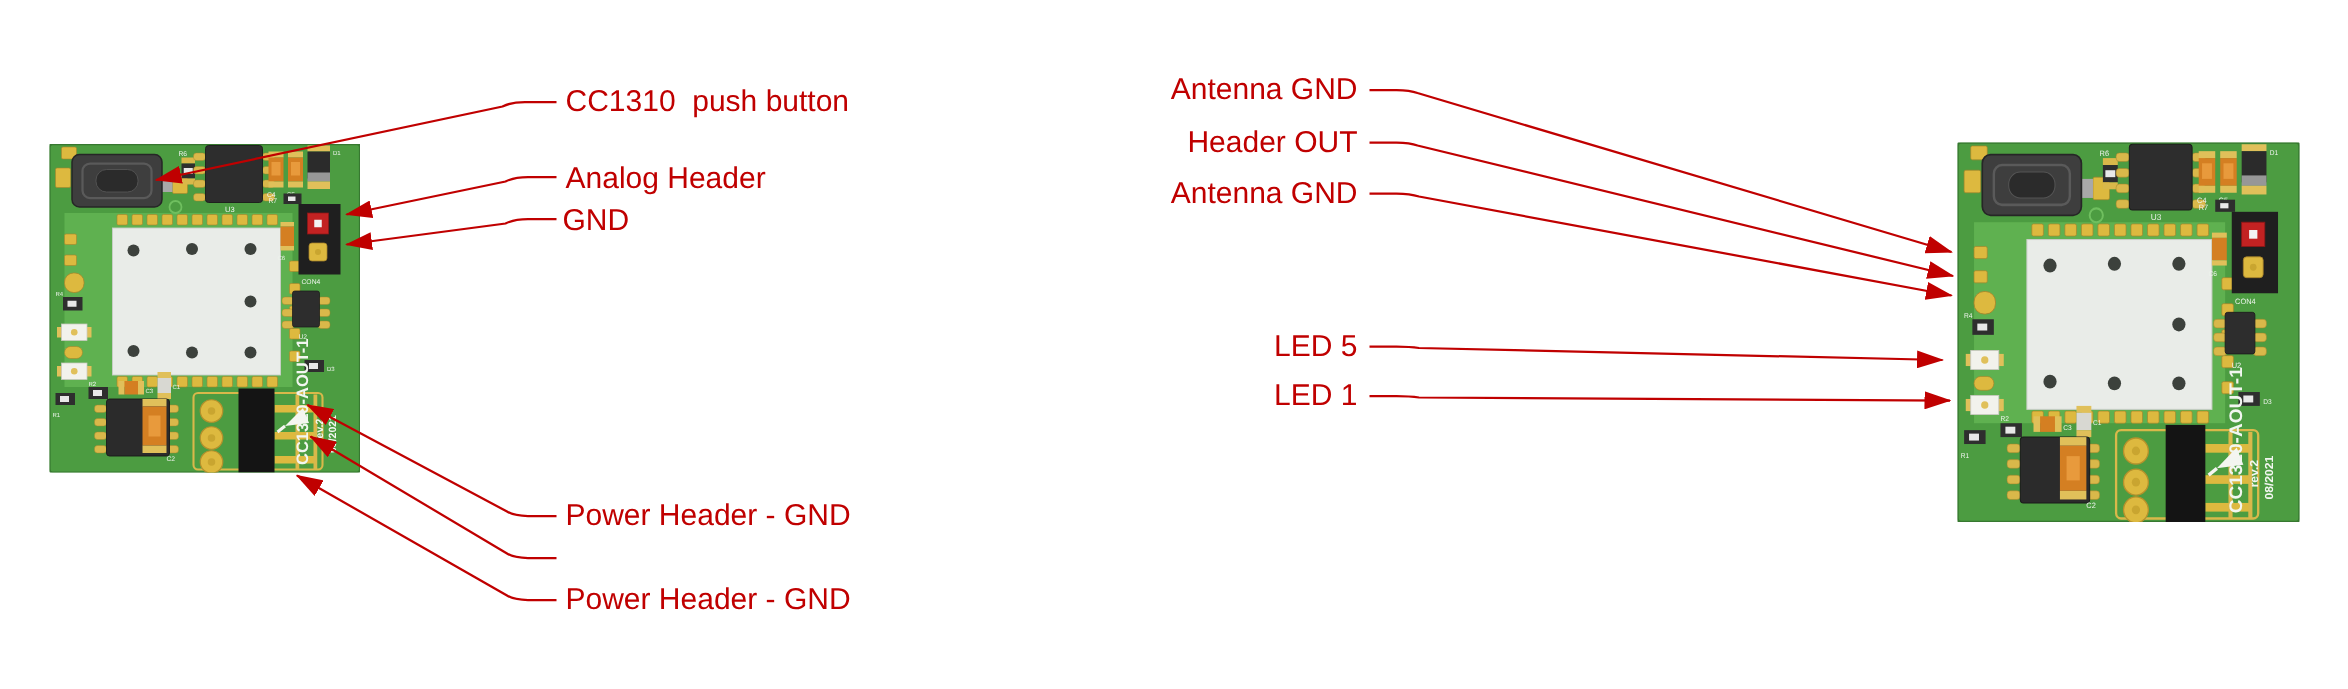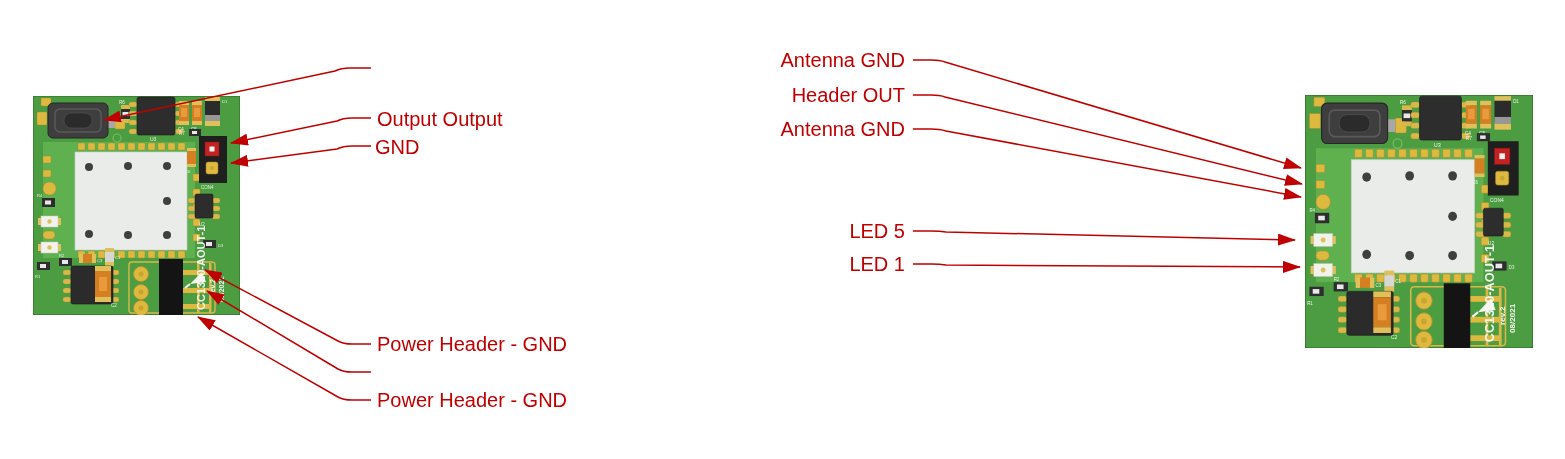--- a/index.html
+++ b/index.html
@@ -278,21 +278,22 @@
       <path d="M 371 372 H 352 Q 343 372 338 369 L 207 291" marker-end="url(#arw)"></path>
       <path d="M 371 400 H 352 Q 343 400 338 397 L 198 317" marker-end="url(#arw)"></path>
       <path d="M 913 60 H 931 Q 940 60 945 62 L 1301 168" marker-end="url(#arw)"></path>
       <path d="M 913 95 H 931 Q 940 95 945 97 L 1302 184" marker-end="url(#arw)"></path>
       <path d="M 913 129 H 931 Q 940 129 946 131 L 1301 197" marker-end="url(#arw)"></path>
       <path d="M 913 231 H 931 Q 940 231 946 232 L 1295 240" marker-end="url(#arw)"></path>
       <path d="M 913 264 H 931 Q 940 264 946 265 L 1300 267" marker-end="url(#arw)"></path>
     </g>
   </svg>
 
-  <div class="ann" style="left:377px; top:108px">Output Output</div>
+  <div class="ann" style="left:377px; top:57px">CC1310  push button</div>
+  <div class="ann" style="left:377px; top:108px">Analog Header</div>
   <div class="ann" style="left:375px; top:136px">GND</div>
   <div class="ann" style="left:377px; top:333px">Power Header - GND</div>
   <div class="ann" style="left:377px; top:389px">Power Header - GND</div>
 
   <div class="ann rt" style="right:660px; top:49px">Antenna GND</div>
   <div class="ann rt" style="right:660px; top:84px">Header OUT</div>
   <div class="ann rt" style="right:660px; top:118px">Antenna GND</div>
   <div class="ann rt" style="right:660px; top:220px">LED 5</div>
   <div class="ann rt" style="right:660px; top:253px">LED 1</div>
 

